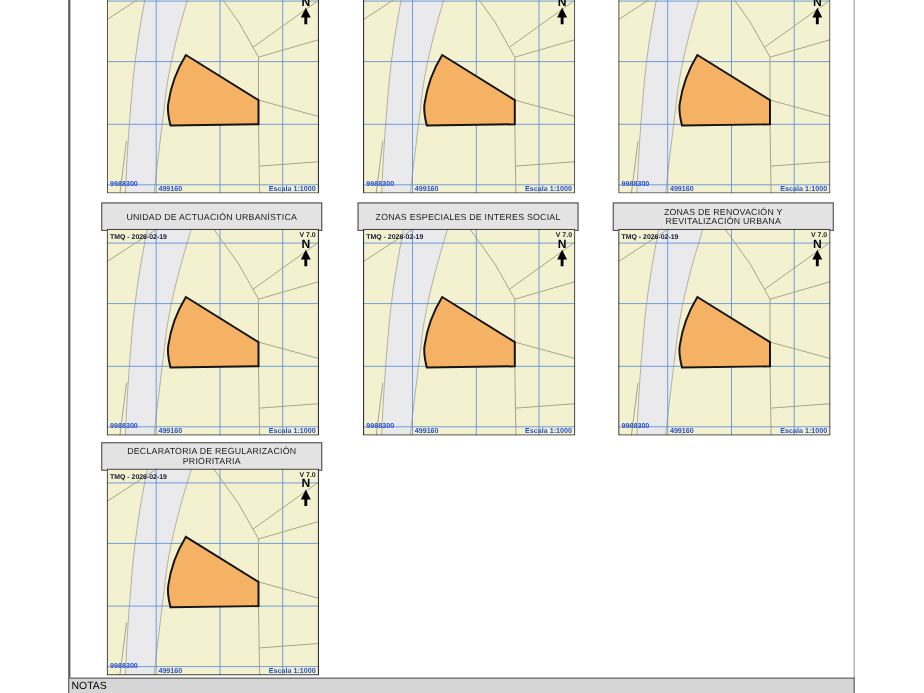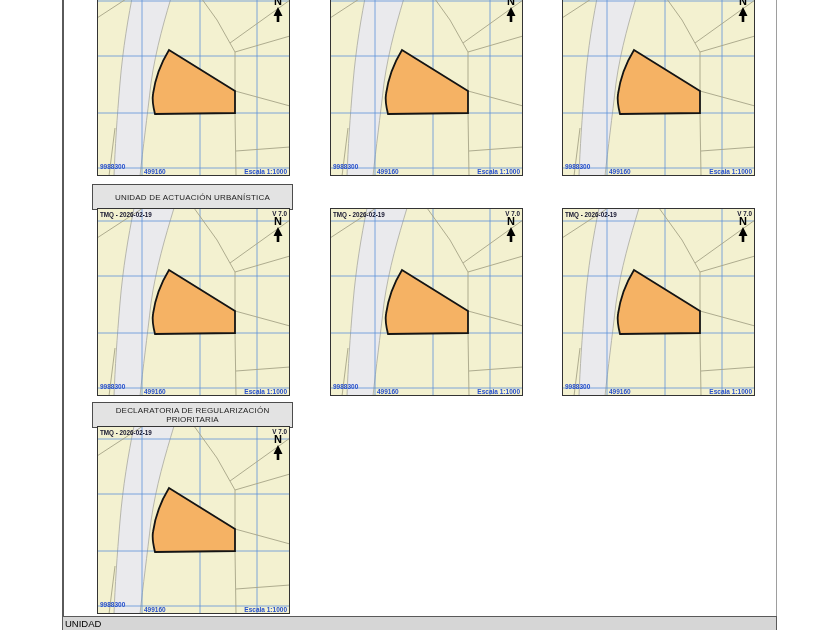--- a/index.html
+++ b/index.html
@@ -191,20 +191,21 @@
         </g>
         <text x="3" y="181" font-size="6.5" font-weight="bold" fill="#2750cc" font-family="Liberation Sans, sans-serif">9988300</text>
         <text x="47" y="186" font-size="6.5" font-weight="bold" fill="#2750cc" font-family="Liberation Sans, sans-serif">499160</text>
         <text x="190" y="186" font-size="6.5" font-weight="bold" fill="#2750cc" text-anchor="end" font-family="Liberation Sans, sans-serif">Escala 1:1000</text>
         <rect x="0.5" y="0.5" width="192" height="187" fill="none" stroke="#333333" stroke-width="1"></rect>
       </svg>
     </div>
   </div>
       <div class="panel pos4">
     <div class="panel-inner">
+      <div class="map-title">ZONAS ESPECIALES DE INTERES SOCIAL</div>
       <svg class="map-frame" viewBox="0 0 193 188">
         <rect x="0" y="0" width="193" height="188" fill="#f3f1d0"></rect>
         <path d="M37,0 C31,30 26,60 23,95 C20,130 18,160 17,188 L43,188 C46,160 50,130 54,95 C59,60 68,30 77,0 Z" fill="#eaeaed"></path>
         <path d="M37,0 C31,30 26,60 23,95 C20,130 18,160 17,188 M77,0 C68,30 59,60 54,95 C50,130 46,160 43,188" stroke="#a8a8a0" stroke-width="0.8" fill="none"></path>
         <g stroke="#5e92d9" stroke-width="0.8">
           <line x1="0" y1="13" x2="193" y2="13"></line>
           <line x1="0" y1="68" x2="193" y2="68"></line>
           <line x1="0" y1="125" x2="193" y2="125"></line>
           <line x1="0" y1="180" x2="193" y2="180"></line>
           <line x1="45" y1="0" x2="45" y2="188"></line>
@@ -230,20 +231,21 @@
         </g>
         <text x="3" y="181" font-size="6.5" font-weight="bold" fill="#2750cc" font-family="Liberation Sans, sans-serif">9988300</text>
         <text x="47" y="186" font-size="6.5" font-weight="bold" fill="#2750cc" font-family="Liberation Sans, sans-serif">499160</text>
         <text x="190" y="186" font-size="6.5" font-weight="bold" fill="#2750cc" text-anchor="end" font-family="Liberation Sans, sans-serif">Escala 1:1000</text>
         <rect x="0.5" y="0.5" width="192" height="187" fill="none" stroke="#333333" stroke-width="1"></rect>
       </svg>
     </div>
   </div>
       <div class="panel pos5">
     <div class="panel-inner">
+      <div class="map-title">ZONAS DE RENOVACIÓN Y REVITALIZACIÓN URBANA</div>
       <svg class="map-frame" viewBox="0 0 193 188">
         <rect x="0" y="0" width="193" height="188" fill="#f3f1d0"></rect>
         <path d="M37,0 C31,30 26,60 23,95 C20,130 18,160 17,188 L43,188 C46,160 50,130 54,95 C59,60 68,30 77,0 Z" fill="#eaeaed"></path>
         <path d="M37,0 C31,30 26,60 23,95 C20,130 18,160 17,188 M77,0 C68,30 59,60 54,95 C50,130 46,160 43,188" stroke="#a8a8a0" stroke-width="0.8" fill="none"></path>
         <g stroke="#5e92d9" stroke-width="0.8">
           <line x1="0" y1="13" x2="193" y2="13"></line>
           <line x1="0" y1="68" x2="193" y2="68"></line>
           <line x1="0" y1="125" x2="193" y2="125"></line>
           <line x1="0" y1="180" x2="193" y2="180"></line>
           <line x1="45" y1="0" x2="45" y2="188"></line>
@@ -309,15 +311,15 @@
         </g>
         <text x="3" y="181" font-size="6.5" font-weight="bold" fill="#2750cc" font-family="Liberation Sans, sans-serif">9988300</text>
         <text x="47" y="186" font-size="6.5" font-weight="bold" fill="#2750cc" font-family="Liberation Sans, sans-serif">499160</text>
         <text x="190" y="186" font-size="6.5" font-weight="bold" fill="#2750cc" text-anchor="end" font-family="Liberation Sans, sans-serif">Escala 1:1000</text>
         <rect x="0.5" y="0.5" width="192" height="187" fill="none" stroke="#333333" stroke-width="1"></rect>
       </svg>
     </div>
   </div>
     </div>
   <div class="notes-bar">
-    <span>UNIDAD</span>
+    <span>NOTAS</span>
   </div>
 </div>
 
 </body></html>

